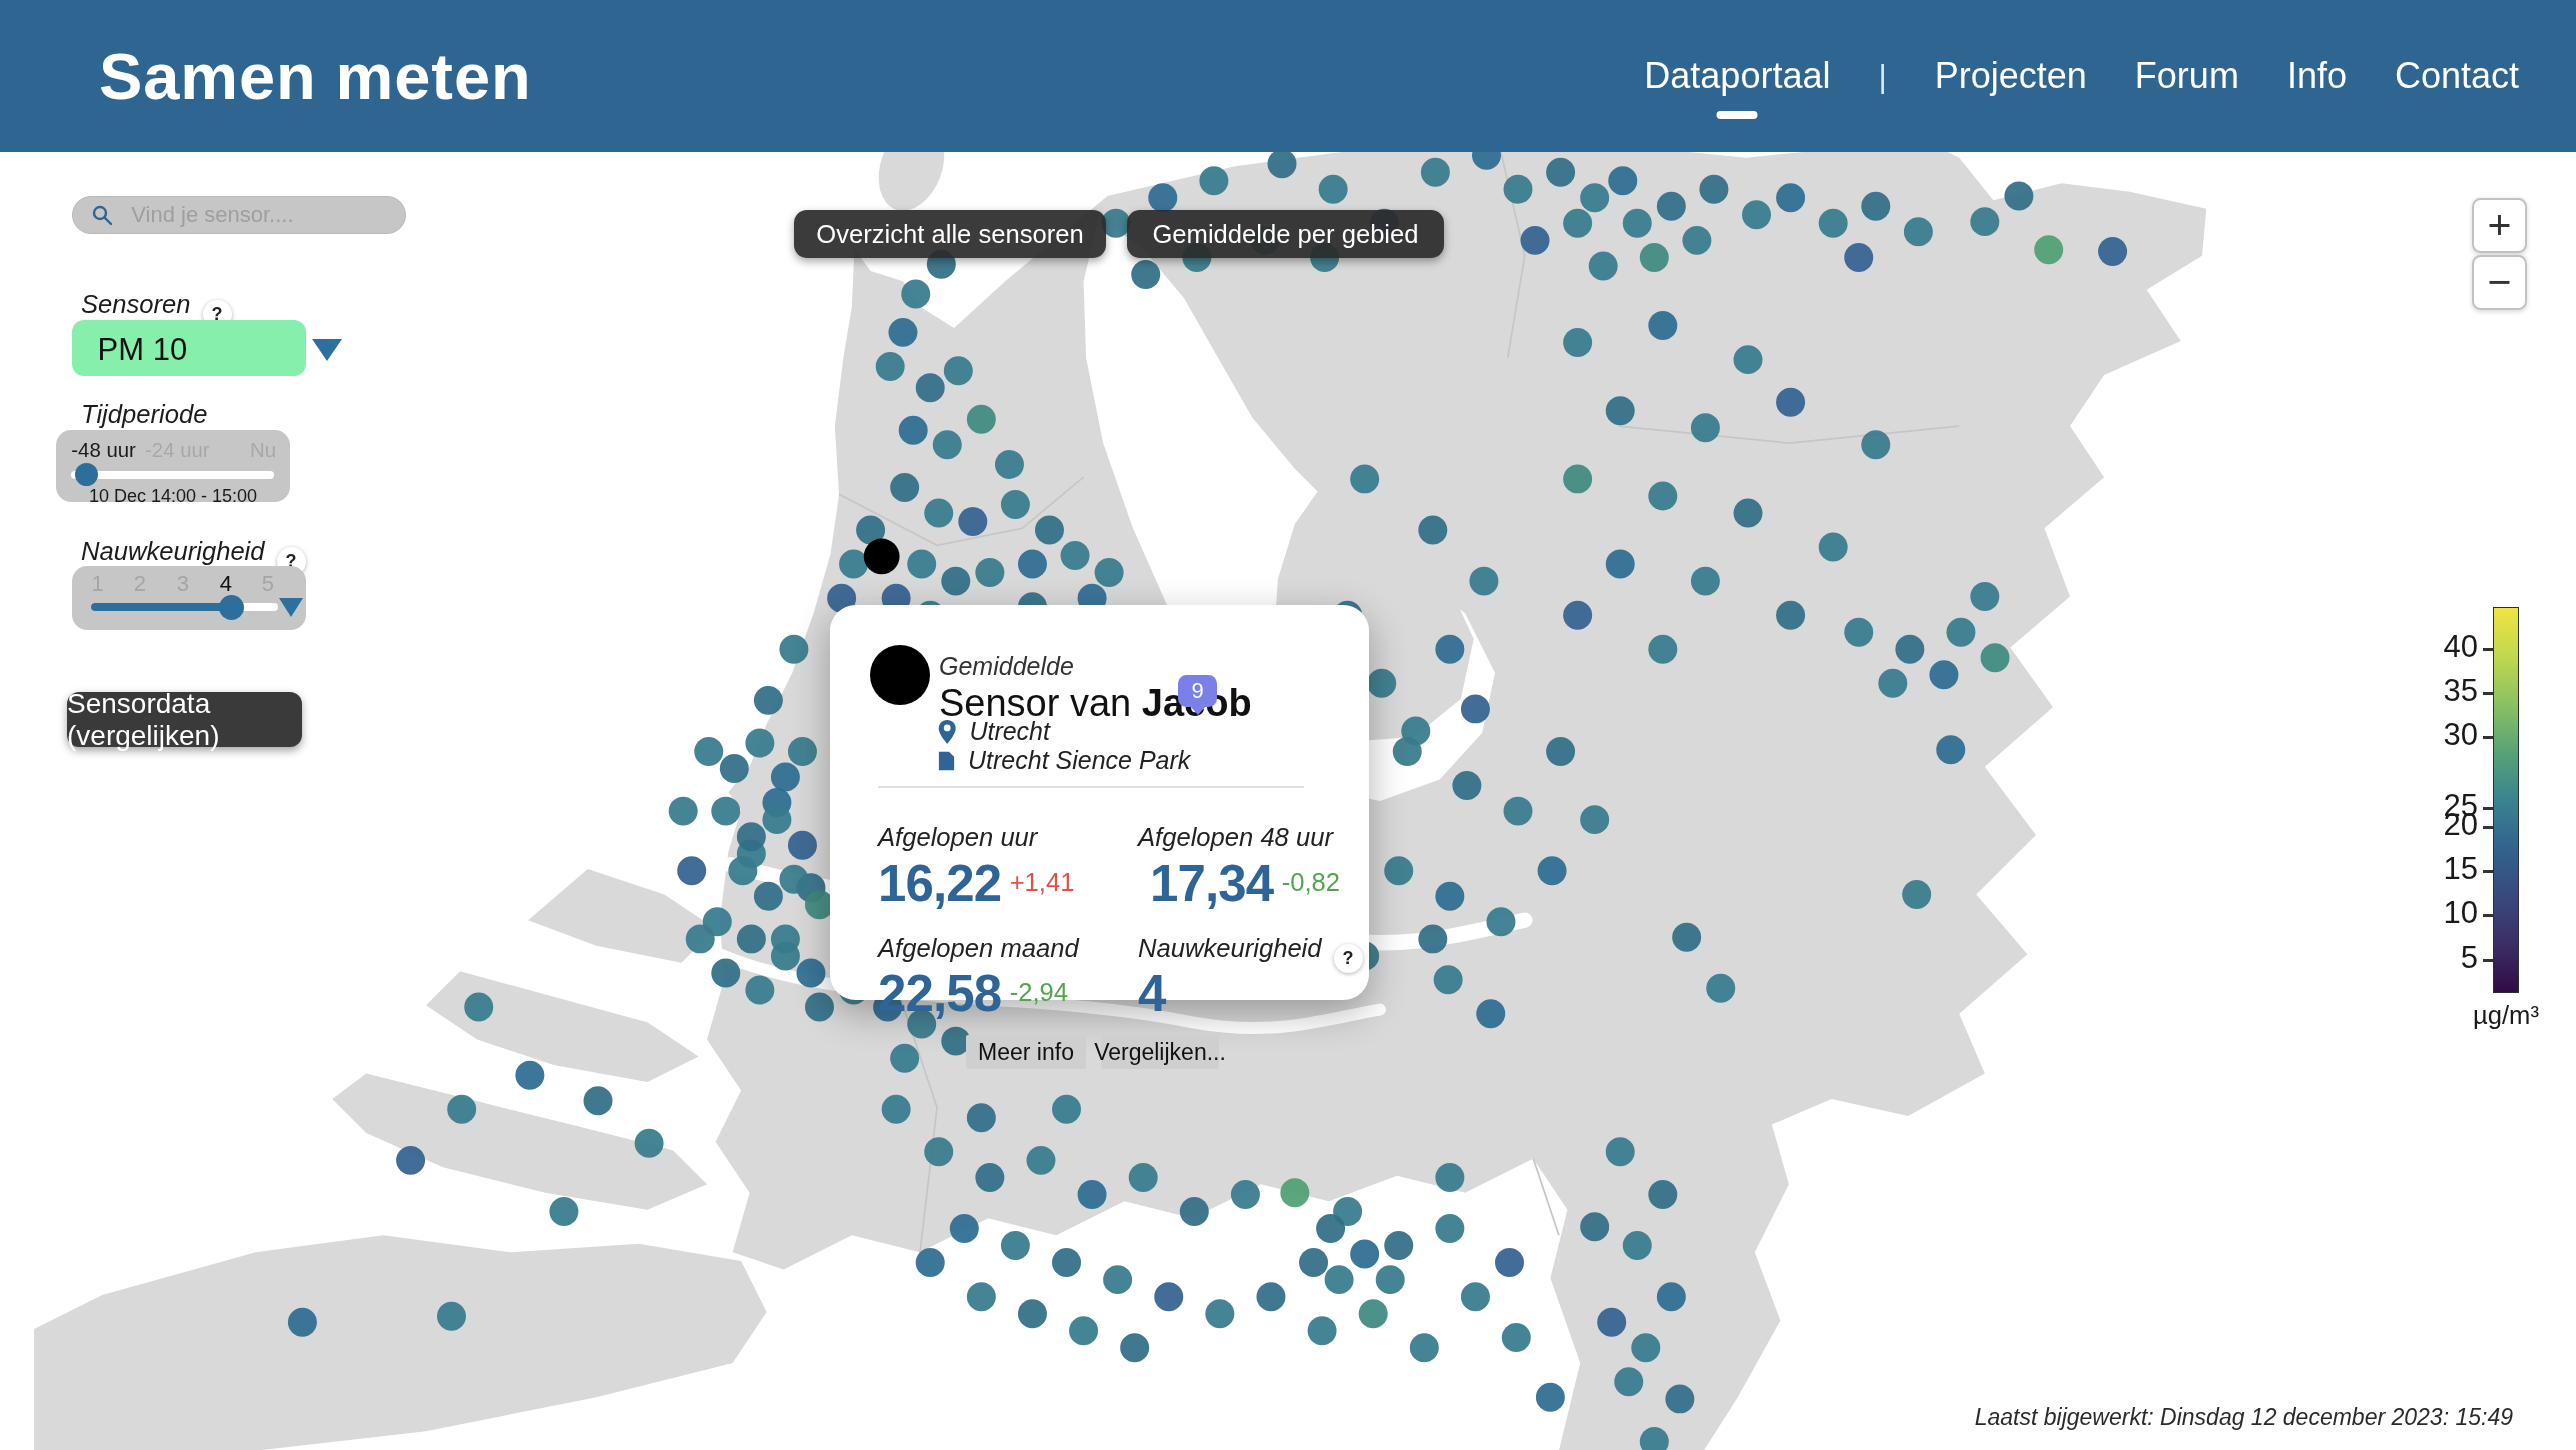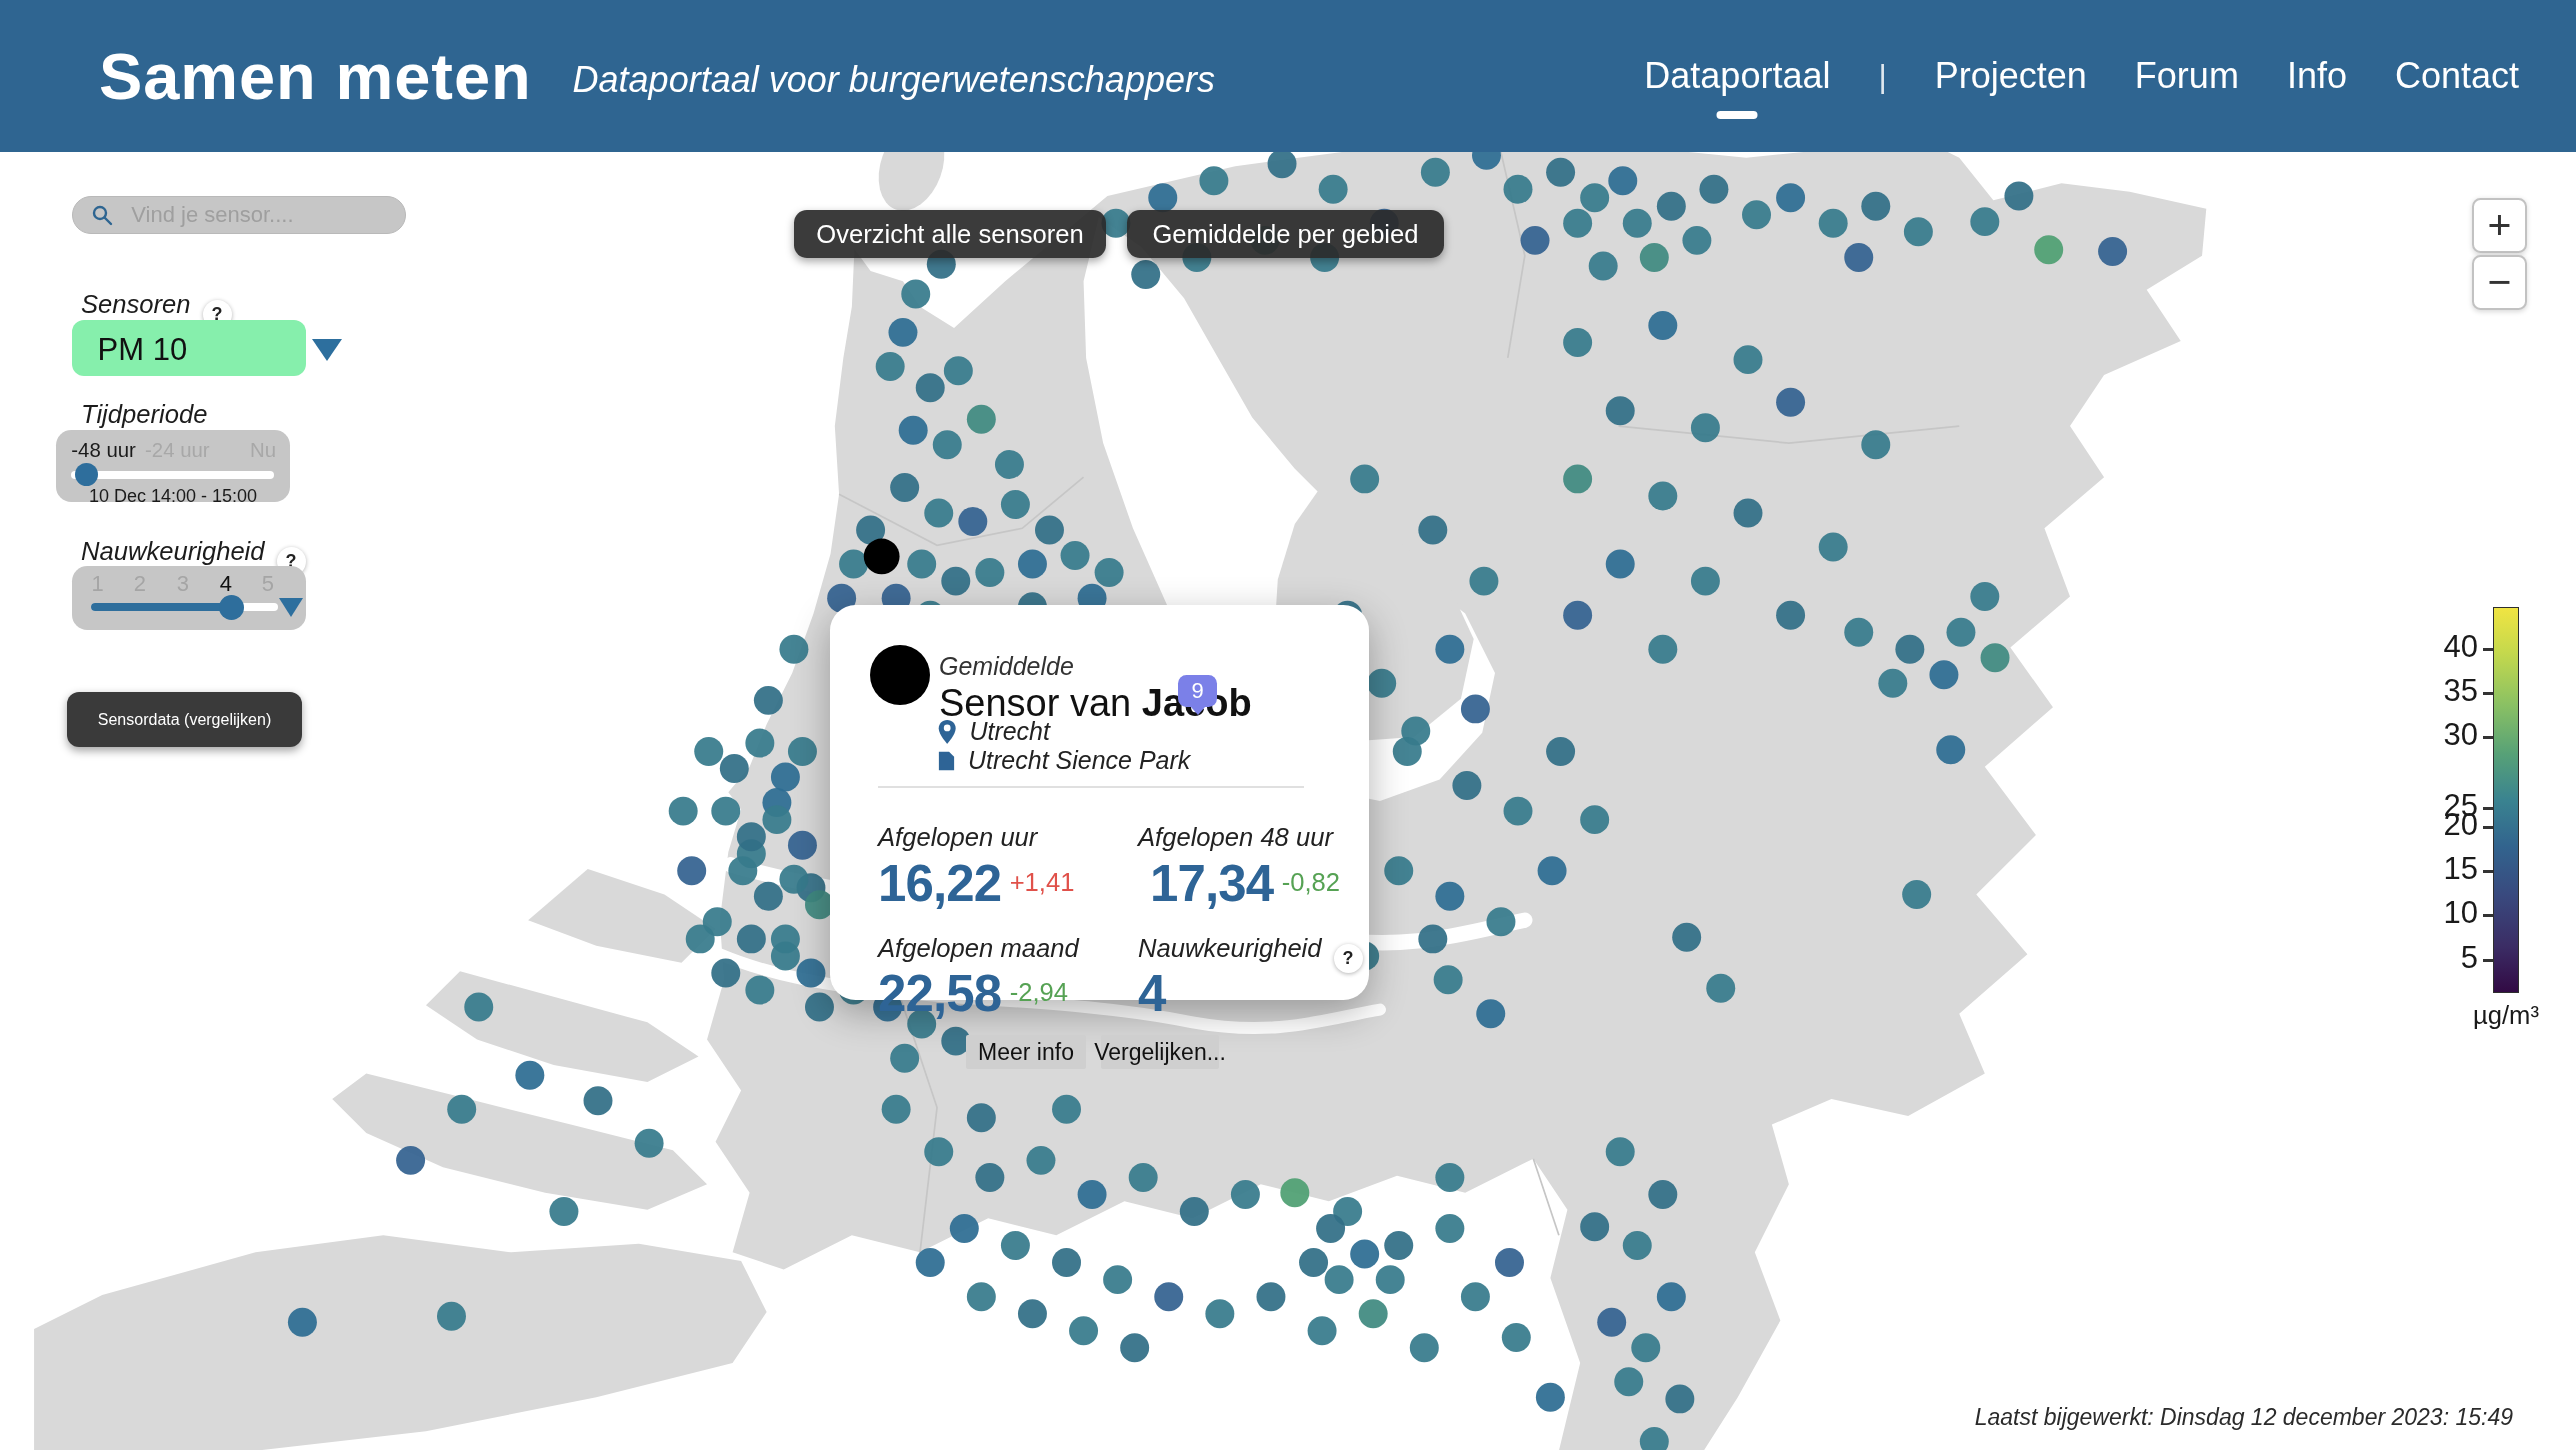--- a/index.html
+++ b/index.html
@@ -40,21 +40,21 @@
   #time-thumb{position:absolute;left:3.4px;top:-7.7px;width:23px;height:23px;border-radius:50%;background:#2e6e9c;cursor:pointer;}
   #time-range{position:absolute;left:0;right:0;top:56px;text-align:center;font-size:18px;color:#1b1b1b;}
 
   #acc-box{position:absolute;left:72px;top:566px;width:234px;height:64px;background:#c6c6c6;border-radius:15.3px;z-index:20;}
   .acc-num{position:absolute;top:5.1px;font-size:22px;color:#a5a5a5;width:25.6px;text-align:center;}
   .acc-num.sel{color:#111;}
   #acc-track{position:absolute;left:19px;top:37px;width:187px;height:7.7px;background:#fff;border-radius:4.3px;}
   #acc-fill{position:absolute;left:0;top:0;height:7.7px;width:139px;background:#2e6e9c;border-radius:4.3px;}
   #acc-thumb{position:absolute;left:128px;top:-8.5px;width:25px;height:25px;border-radius:50%;background:#2e6e9c;cursor:pointer;}
 
-  #sensordata-btn{position:absolute;left:67px;top:692px;width:235px;height:55px;background:#3a3a3a;border-radius:12px;color:#fff;font-size:16px;display:flex;align-items:center;justify-content:center;box-shadow:0 3.4px 8.5px rgba(0,0,0,.35);cursor:pointer;z-index:20;}
+  #sensordata-btn{position:absolute;left:67px;top:692px;width:235px;height:55px;background:#3a3a3a;border-radius:12px;color:#fff;font-size:28px;display:flex;align-items:center;justify-content:center;box-shadow:0 3.4px 8.5px rgba(0,0,0,.35);cursor:pointer;z-index:20;}
 
   
   .map-btn{position:absolute;top:210px;height:48px;background:rgba(42,42,42,.92);border-radius:12.8px;color:#fff;font-size:25.6px;display:flex;align-items:center;justify-content:center;box-shadow:0 3.4px 8.5px rgba(0,0,0,.35);cursor:pointer;z-index:20;}
   #map-btn-0{left:794px;width:312px;}
   #map-btn-1{left:1127px;width:317px;}
   #map-btn-2{left:1467px;width:317px;}
 
   
   .zoom-btn{position:absolute;left:2472px;width:55px;height:55px;background:#fff;border:2.6px solid #c2c2c2;border-radius:8.5px;font-size:41px;color:#333;display:flex;align-items:center;justify-content:center;box-sizing:border-box;cursor:pointer;z-index:20;box-shadow:0 1.7px 5.1px rgba(0,0,0,.15);}
   #zoom-in{top:198px;}
@@ -368,21 +368,20 @@
         <circle cx="1872" cy="1440" r="17" fill="#316f86" fill-opacity="0.93"></circle>
         <circle cx="1780" cy="1570" r="17" fill="#377b8c" fill-opacity="0.93"></circle>
         <circle cx="1820" cy="1640" r="17" fill="#2d6d92" fill-opacity="0.93"></circle>
         <circle cx="1035" cy="653" r="21" fill="#000000"></circle>
       </g>
   </svg>
 
   <div id="header">
     <div id="brand">
       <span id="title">Samen meten</span>
-      <span id="subtitle">Dataportaal voor burgerwetenschappers</span>
     </div>
     <div id="nav">
       <span class="nav-item">
         <span>Dataportaal</span>
         <span class="nav-underline"></span>
       </span>
       <span class="nav-divider">|</span>
       <span class="nav-item">Projecten</span>
       <span class="nav-item">Forum</span>
       <span class="nav-item">Info</span>

